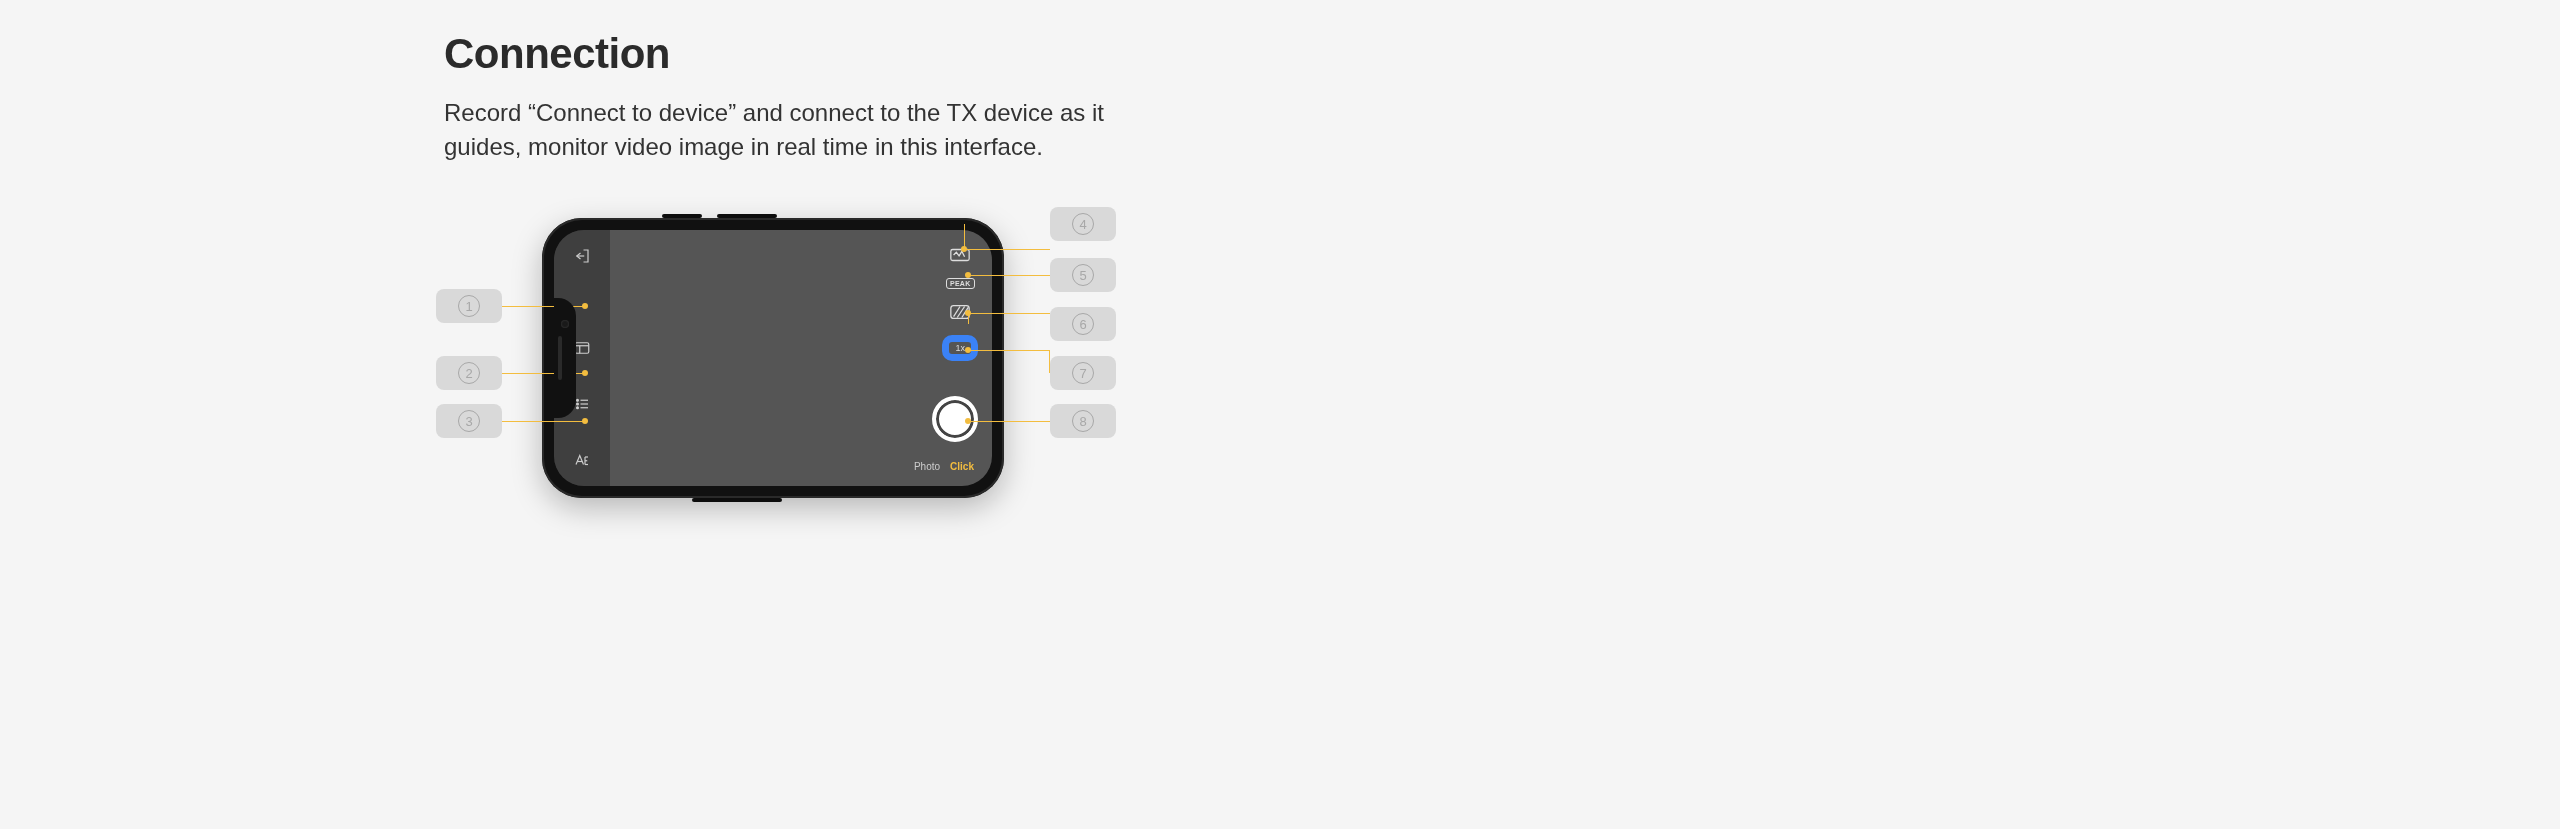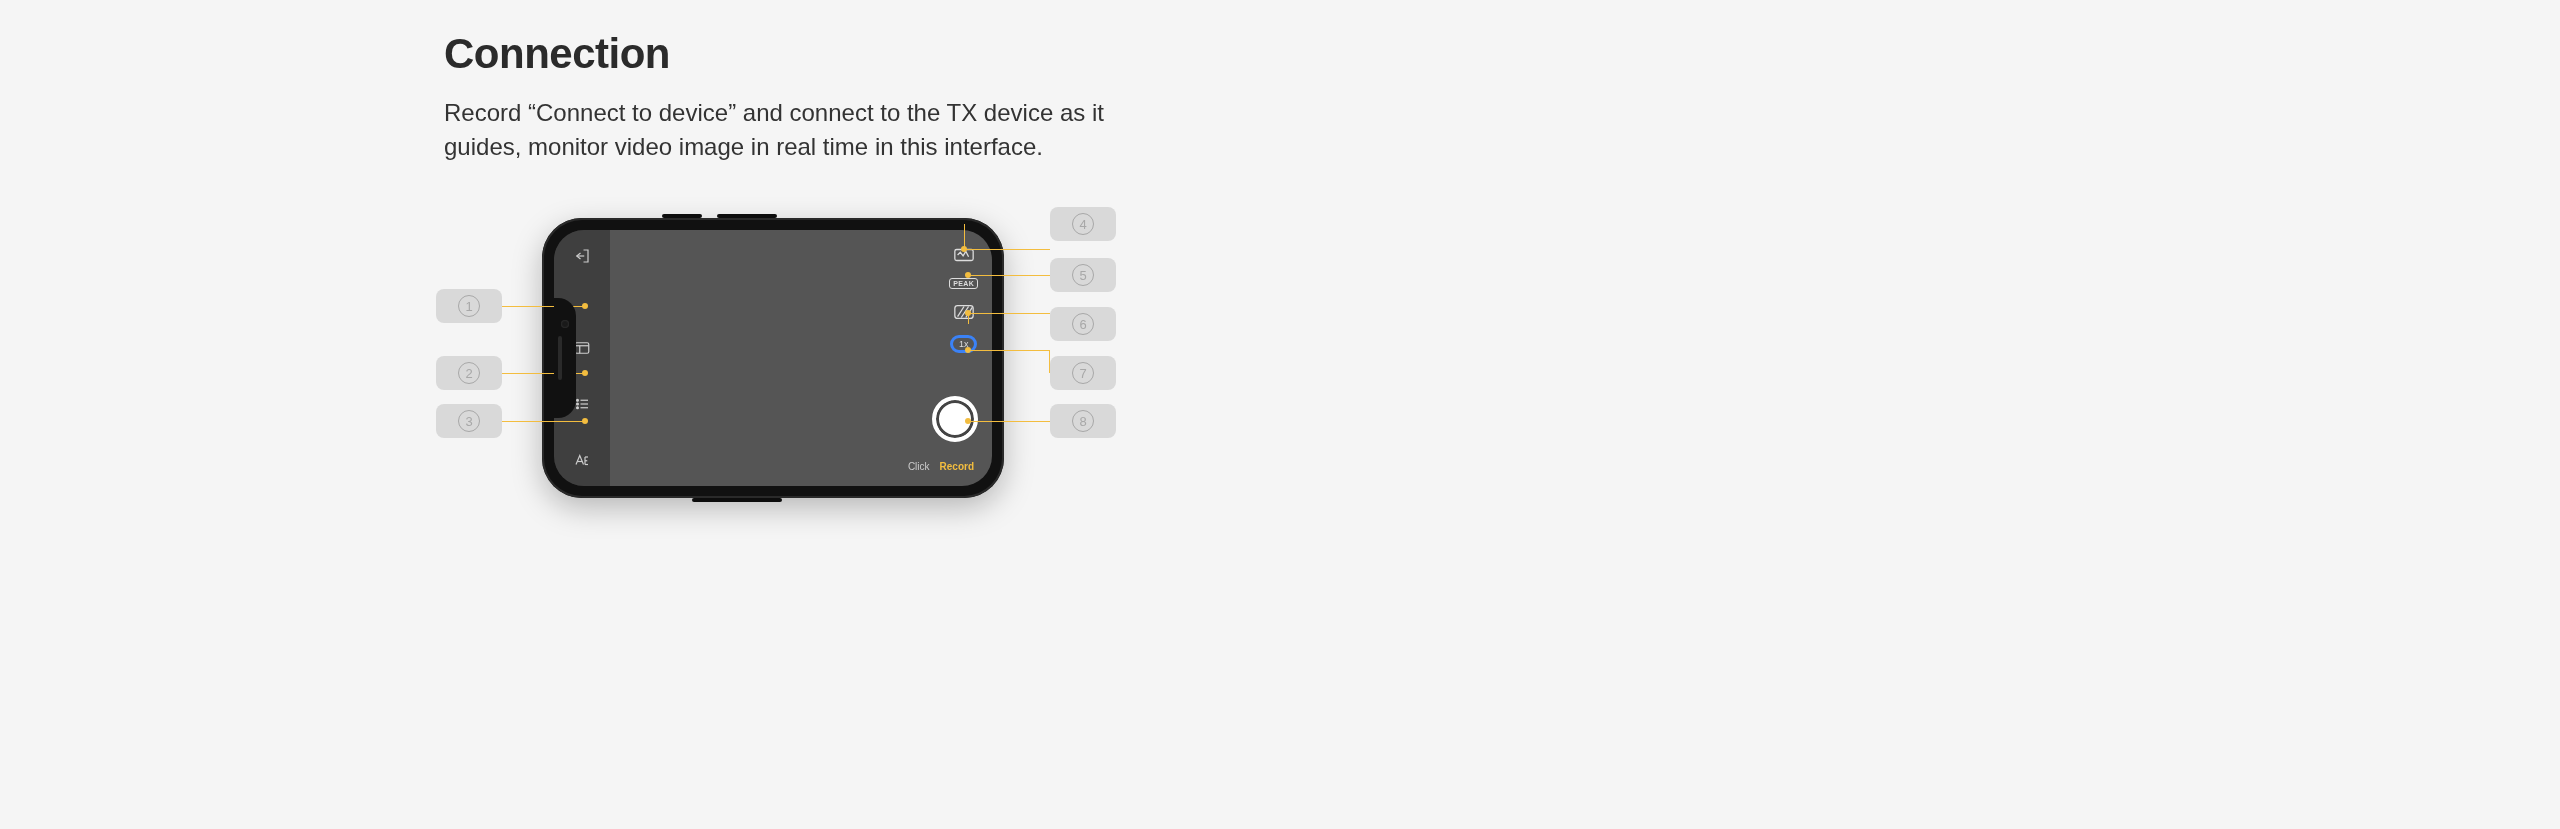--- a/index.html
+++ b/index.html
@@ -134,21 +134,21 @@
     font-weight: 700;
     color: #ddd;
     border: 1px solid #ddd;
     border-radius: 3px;
     padding: 1px 3px;
     letter-spacing: 0.3px;
   }
   .zoom-badge {
     font-size: 9px;
     color: #ddd;
-    border: 3px solid #3b82f6;
+    border: 7px solid #3b82f6;
     border-radius: 10px;
     padding: 1px 6px;
   }
   .shutter {
     position: absolute;
     right: 14px;
     bottom: 44px;
     width: 46px; height: 46px;
     border-radius: 50%;
     background: #fff;
@@ -287,22 +287,22 @@
               <line x1="5" y1="14" x2="12" y2="3"></line>
               <line x1="9" y1="15" x2="17" y2="3"></line>
               <line x1="14" y1="15" x2="21" y2="4"></line>
             </svg>
         </span>
         <span class="zoom-badge">1x</span>
       </div>
 
       <div class="shutter"></div>
       <div class="mode-row">
-        <span class="mode-record">Click</span>
-        <span class="mode-photo">Record</span>
+        <span class="mode-record">Photo</span>
+        <span class="mode-photo">Click</span>
       </div>
     </div>
   </div>
 </div>
 
 <div class="pill" id="pill-1">
     <span class="pill-num">1</span>
   </div>
 <div class="pill" id="pill-2">
     <span class="pill-num">2</span>

